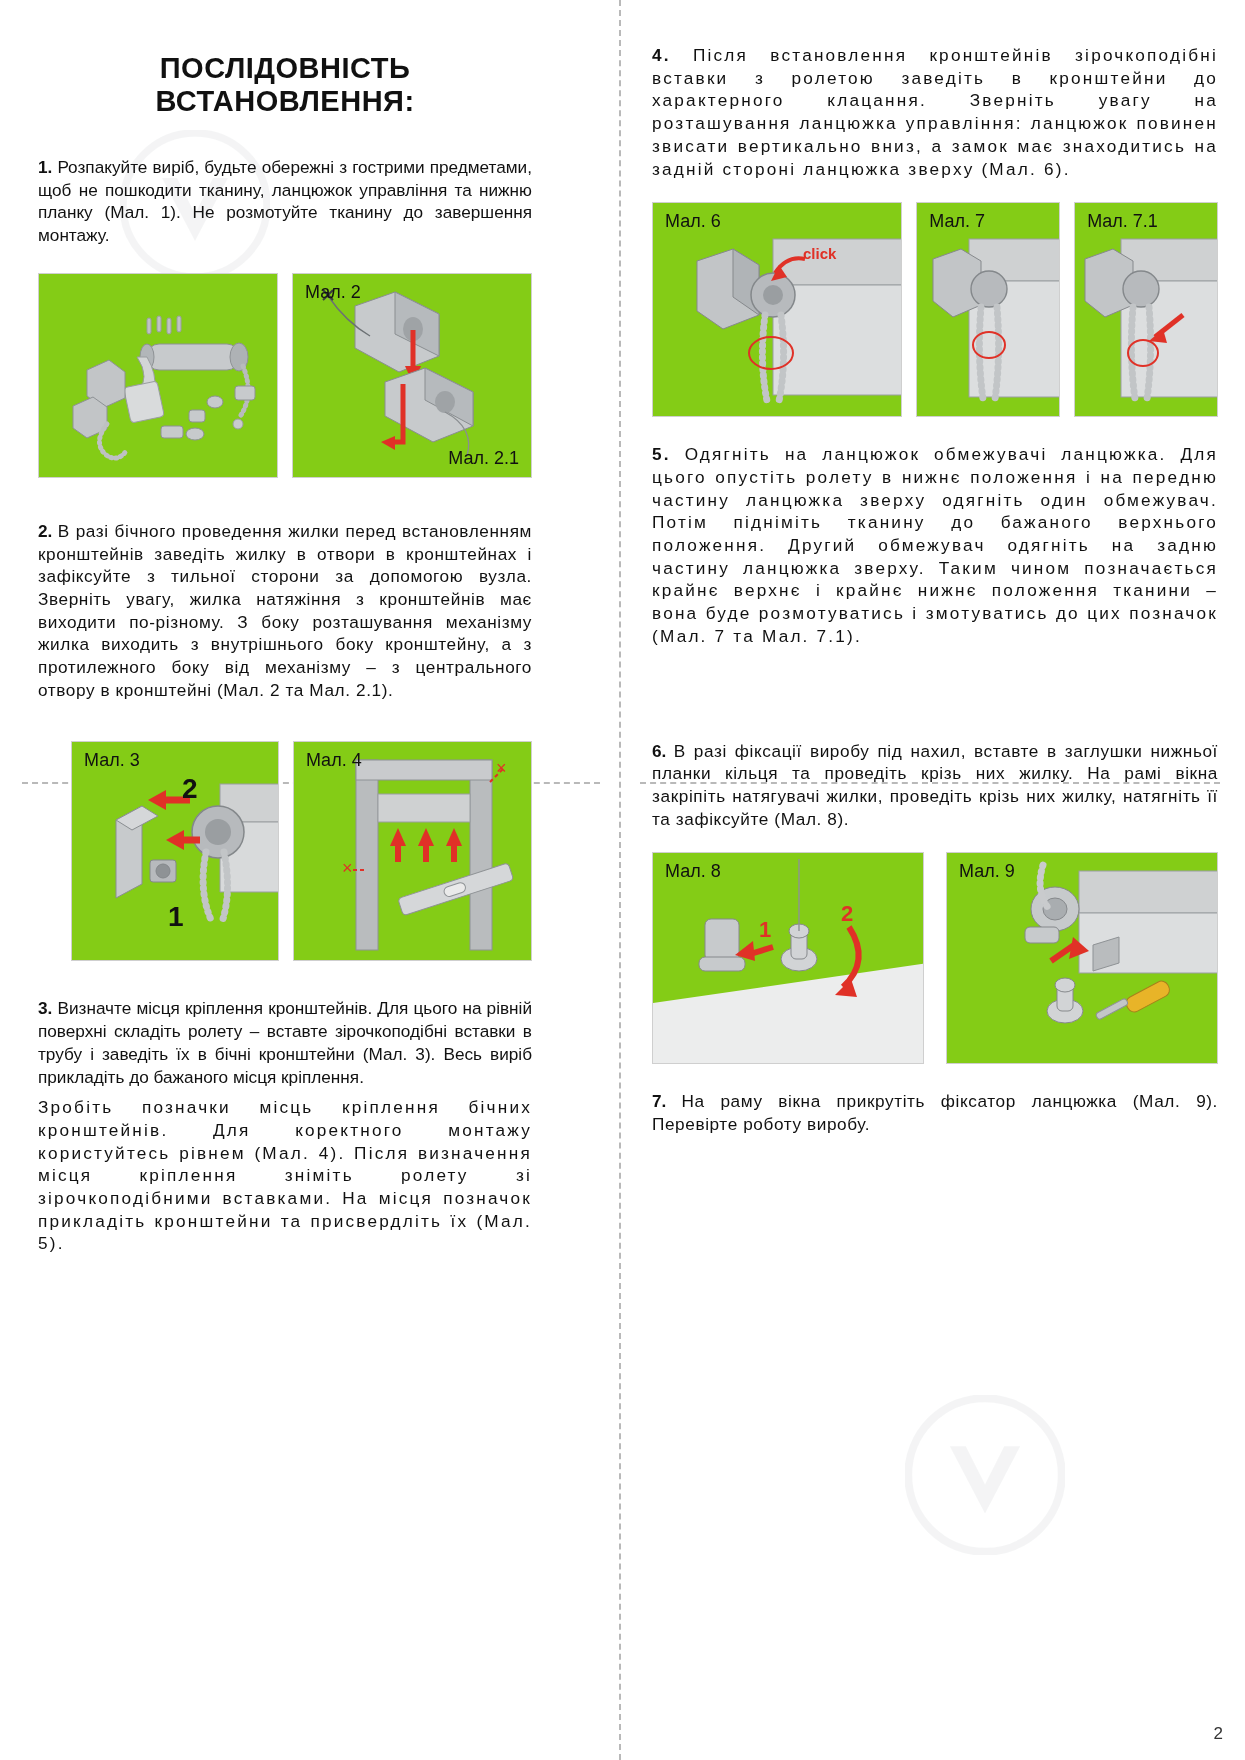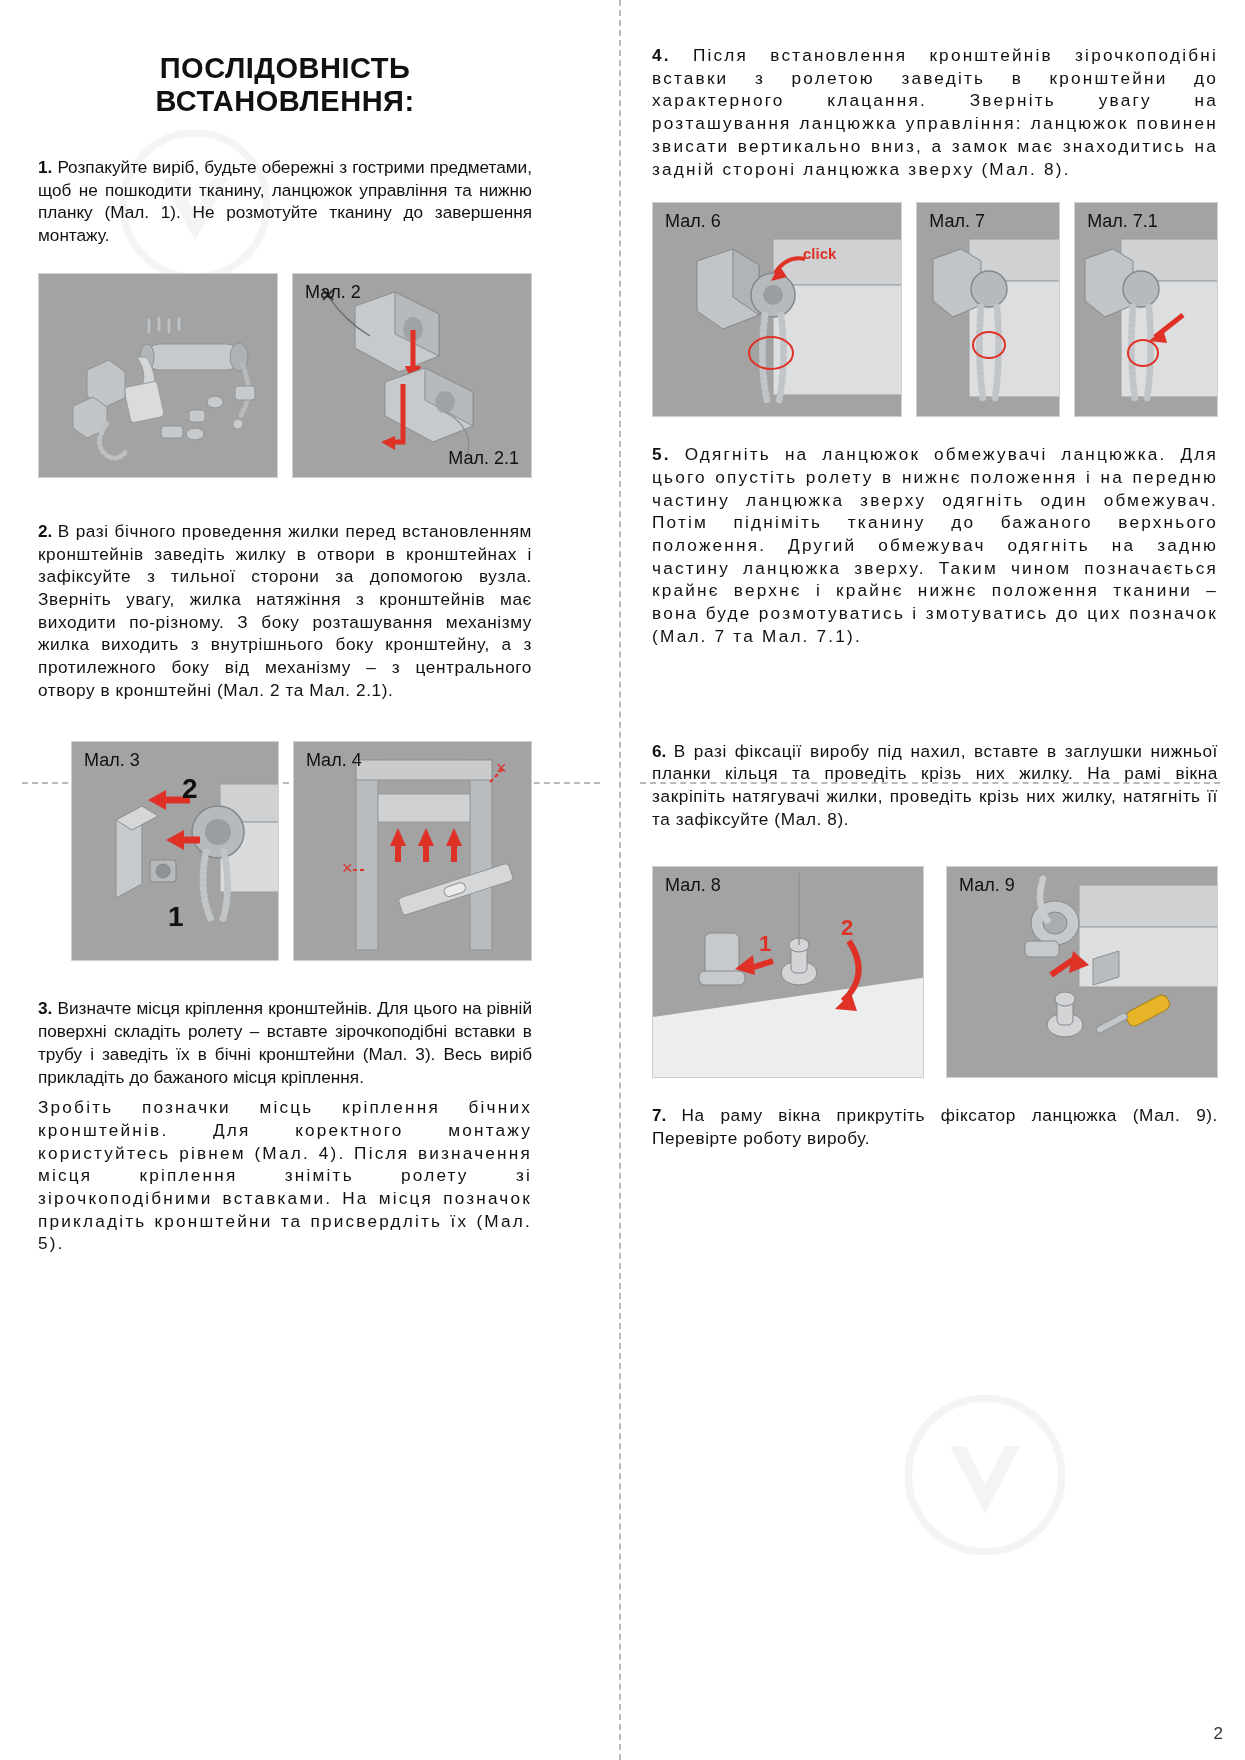--- a/index.html
+++ b/index.html
@@ -47,21 +47,21 @@
     margin:0 0 8px 0;
     color:#111;
   }
   p.para .num{font-weight:bold;}
   .spaced{letter-spacing:0.6px;}
   .wide{letter-spacing:2.2px;}
 
   
   .fig{
     border:1px solid #cfcfcf;
-    background:#a3a3a3;
+    background:#84cc16;
     position:relative;
     box-sizing:border-box;
     overflow:hidden;
   }
   .fig .cap{
     position:absolute;left:12px;top:8px;
     font-size:18px;
     color:#111;
     z-index:5;
   }
@@ -258,21 +258,21 @@
       <span>Визначте місця кріплення кронштейнів. Для цього на рівній поверхні складіть ролету – вставте зірочкоподібні вставки в трубу і заведіть їх в бічні кронштейни (Мал. 3). Весь виріб прикладіть до бажаного місця кріплення.</span>
     </p>
     <p class="para wide" style="margin-top:4px;">Зробіть позначки місць кріплення бічних кронштейнів. Для коректного монтажу користуйтесь рівнем (Мал. 4). Після визначення місця кріплення зніміть ролету зі зірочкоподібними вставками. На місця позначок прикладіть кронштейни та присвердліть їх (Мал. 5).</p>
 
   </div>
 
   <div class="col-right">
 
     <p class="para wide" style="margin-top:44px;">
       <span class="num">4.</span>
-      <span>Після встановлення кронштейнів зірочкоподібні вставки з ролетою заведіть в кронштейни до характерного клацання. Зверніть увагу на розташування ланцюжка управління: ланцюжок повинен звисати вертикально вниз, а замок має знаходитись на задній стороні ланцюжка зверху (Мал. 8).</span>
+      <span>Після встановлення кронштейнів зірочкоподібні вставки з ролетою заведіть в кронштейни до характерного клацання. Зверніть увагу на розташування ланцюжка управління: ланцюжок повинен звисати вертикально вниз, а замок має знаходитись на задній стороні ланцюжка зверху (Мал. 6).</span>
     </p>
 
     <div class="figrow" style="margin-top:22px;">
 
       <div class="fig" style="width:254px;height:215px;">
         <div class="cap">Мал. 6</div>
         <svg width="254" height="215" viewBox="0 0 254 215">
 
           <rect x="120" y="36" width="134" height="46" fill="#cfd1d2" stroke="#9a9ea1" stroke-width="1"></rect>
           <rect x="120" y="82" width="134" height="110" fill="#dcdedf" stroke="#9a9ea1" stroke-width="1"></rect>
@@ -332,21 +332,21 @@
     <p class="para wide" style="margin-top:26px;">
       <span class="num">5.</span>
       <span>Одягніть на ланцюжок обмежувачі ланцюжка. Для цього опустіть ролету в нижнє положення і на передню частину ланцюжка зверху одягніть один обмежувач. Потім підніміть тканину до бажаного верхнього положення. Другий обмежувач одягніть на задню частину ланцюжка зверху. Таким чином позначається крайнє верхнє і крайнє нижнє положення тканини – вона буде розмотуватись і змотуватись до цих позначок (Мал. 7 та Мал. 7.1).</span>
     </p>
 
     <p class="para" style="margin-top:92px;">
       <span class="num">6.</span>
       <span class="spaced">В разі фіксації виробу під нахил, вставте в заглушки нижньої планки кільця та проведіть крізь них жилку. На рамі вікна закріпіть натягувачі жилки, проведіть крізь них жилку, натягніть її та зафіксуйте (Мал. 8).</span>
     </p>
 
-    <div class="figrow" style="margin-top:36px;gap:22px;">
+    <div class="figrow" style="margin-top:22px;gap:22px;">
 
       <div class="fig" style="width:276px;height:212px;">
         <div class="cap">Мал. 8</div>
         <svg width="276" height="212" viewBox="0 0 276 212">
 
           <path d="M0 150 L276 110 L276 212 L0 212 Z" fill="#eceded"></path>
 
           <g fill="#c7cacc" stroke="#86898c" stroke-width="1">
             <rect x="52" y="66" width="34" height="42" rx="6"></rect>
             <rect x="46" y="104" width="46" height="14" rx="6"></rect>

